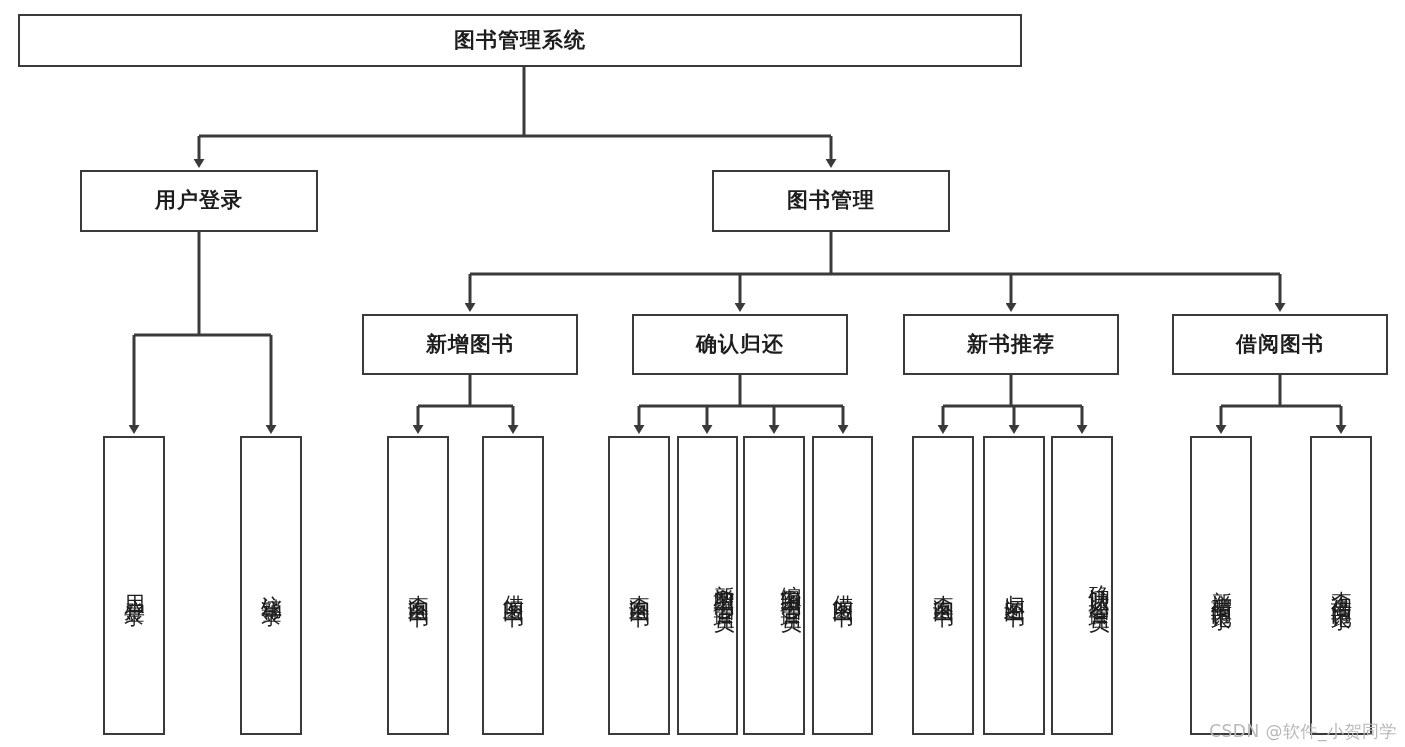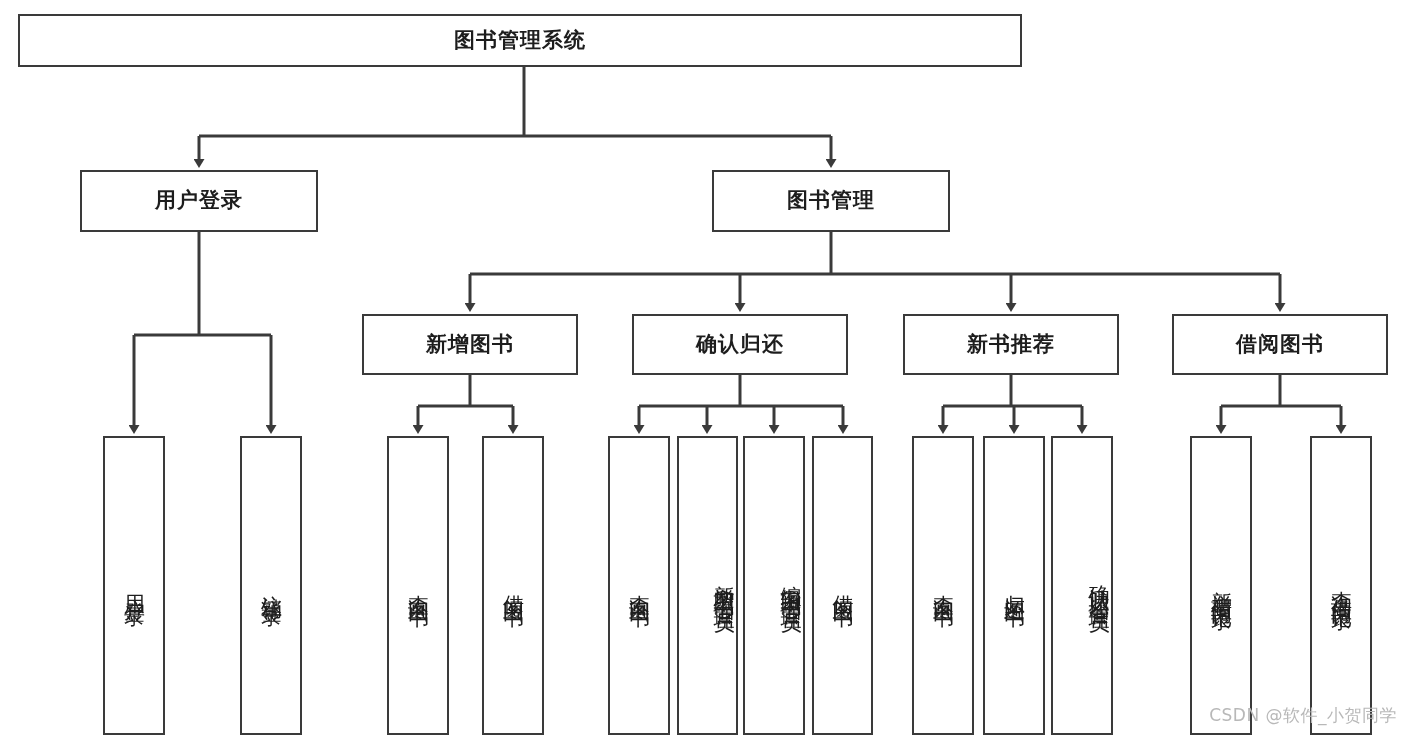--- a/index.html
+++ b/index.html
@@ -52,21 +52,21 @@
   }
   .node-v.tall {
     align-items: flex-start;
   }
   .node-v.centered {
     align-items: center;
   }
   #watermark {
     position: absolute;
     right: 8px;
-    bottom: 20px;
+    bottom: 4px;
     font-size: 17px;
     color: #b8b8b8;
     letter-spacing: 0.5px;
     white-space: nowrap;
     pointer-events: none;
   }
 </style>
 </head>
 <body>
 

